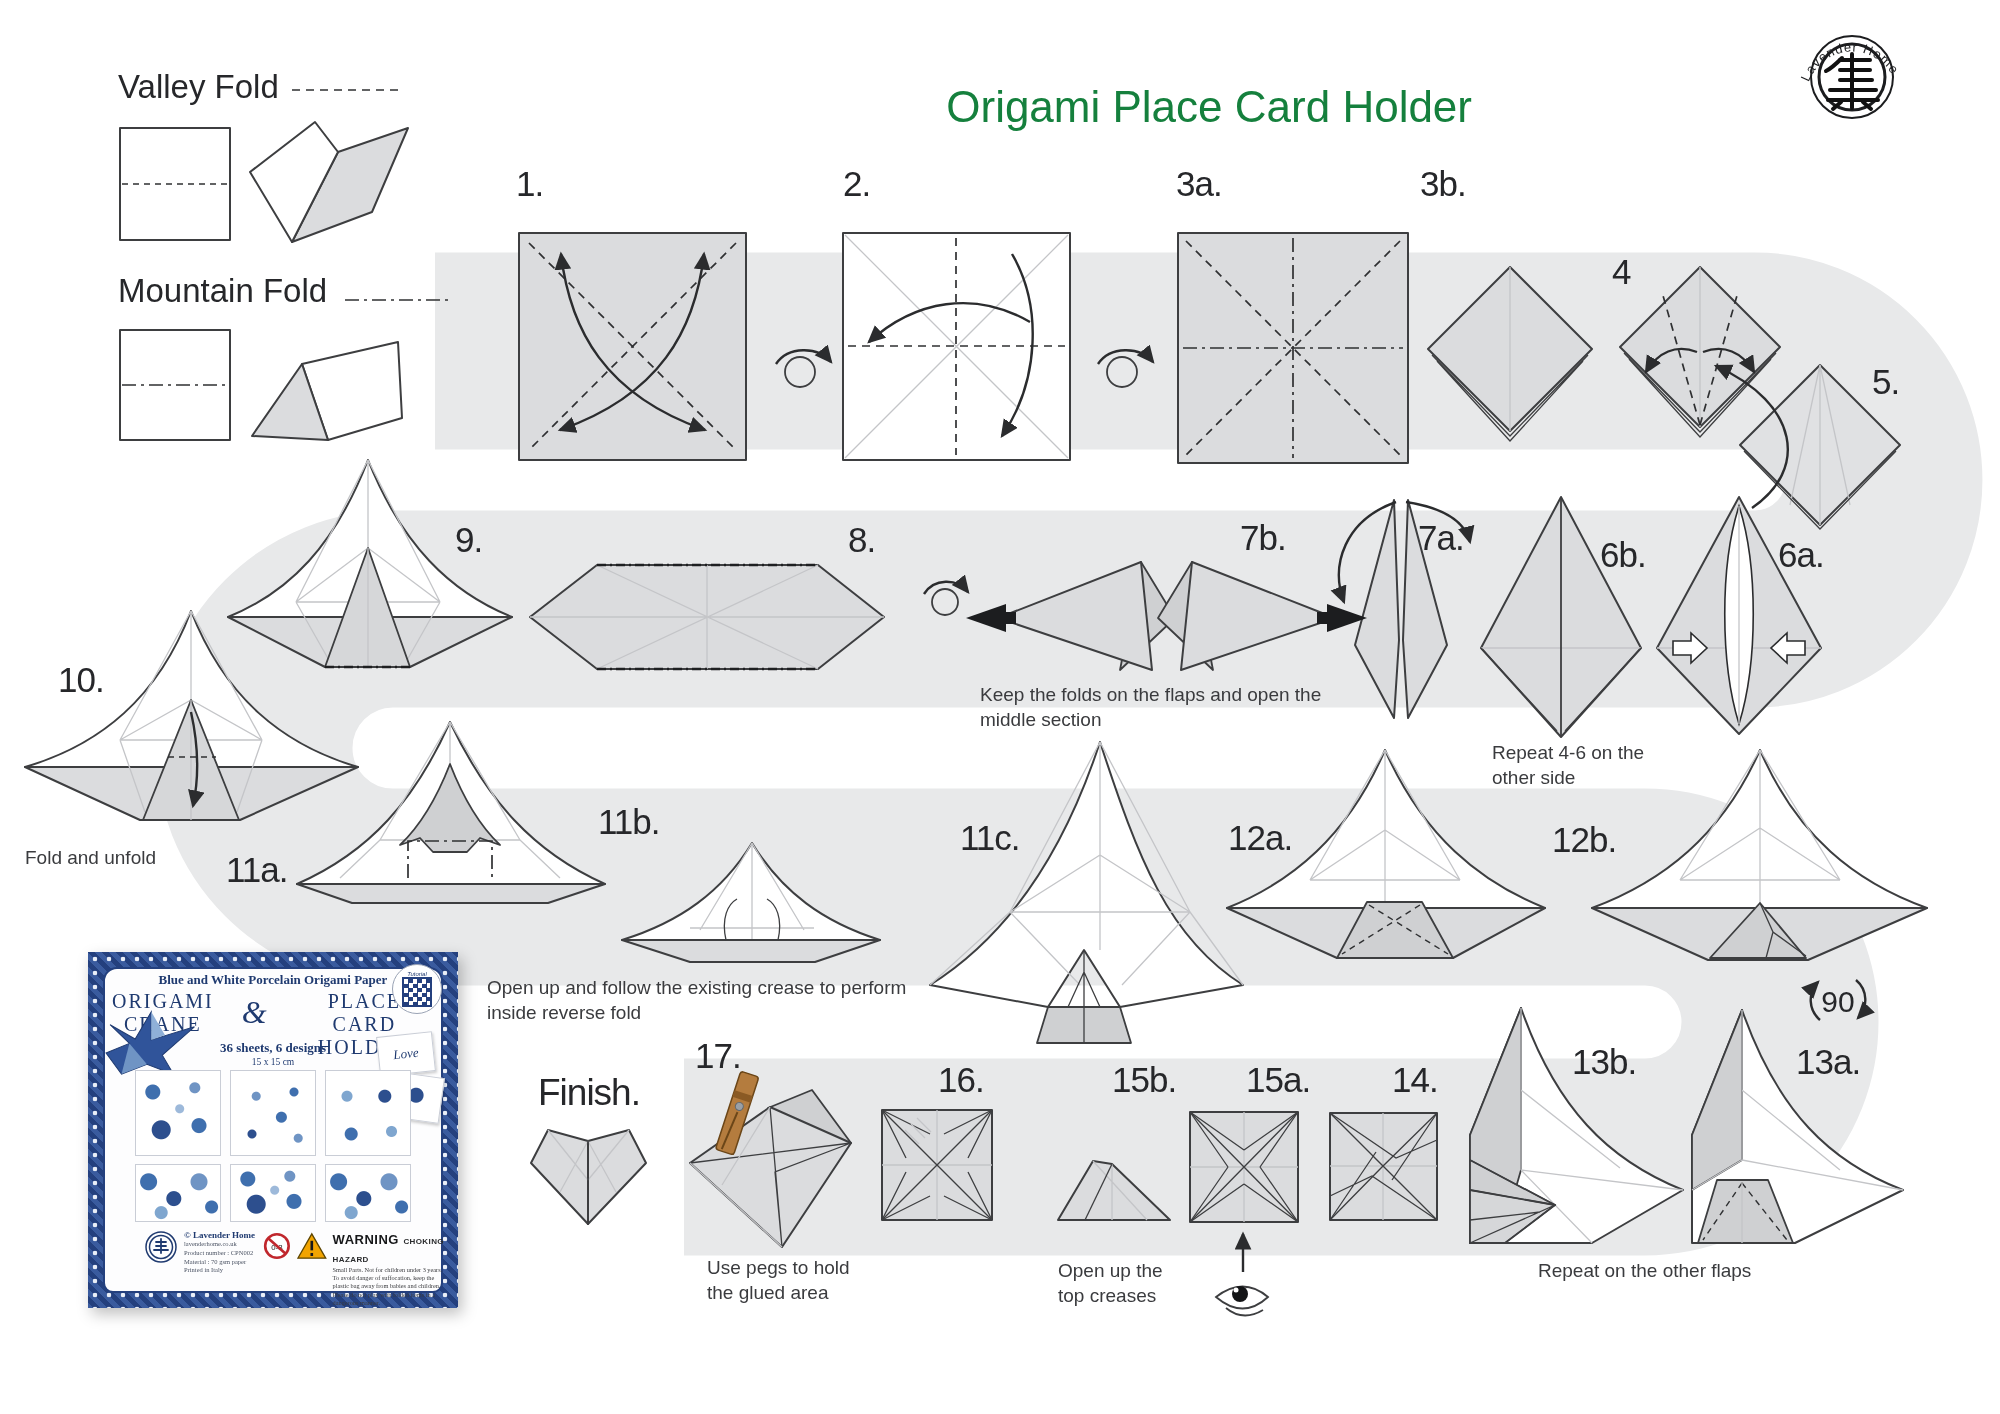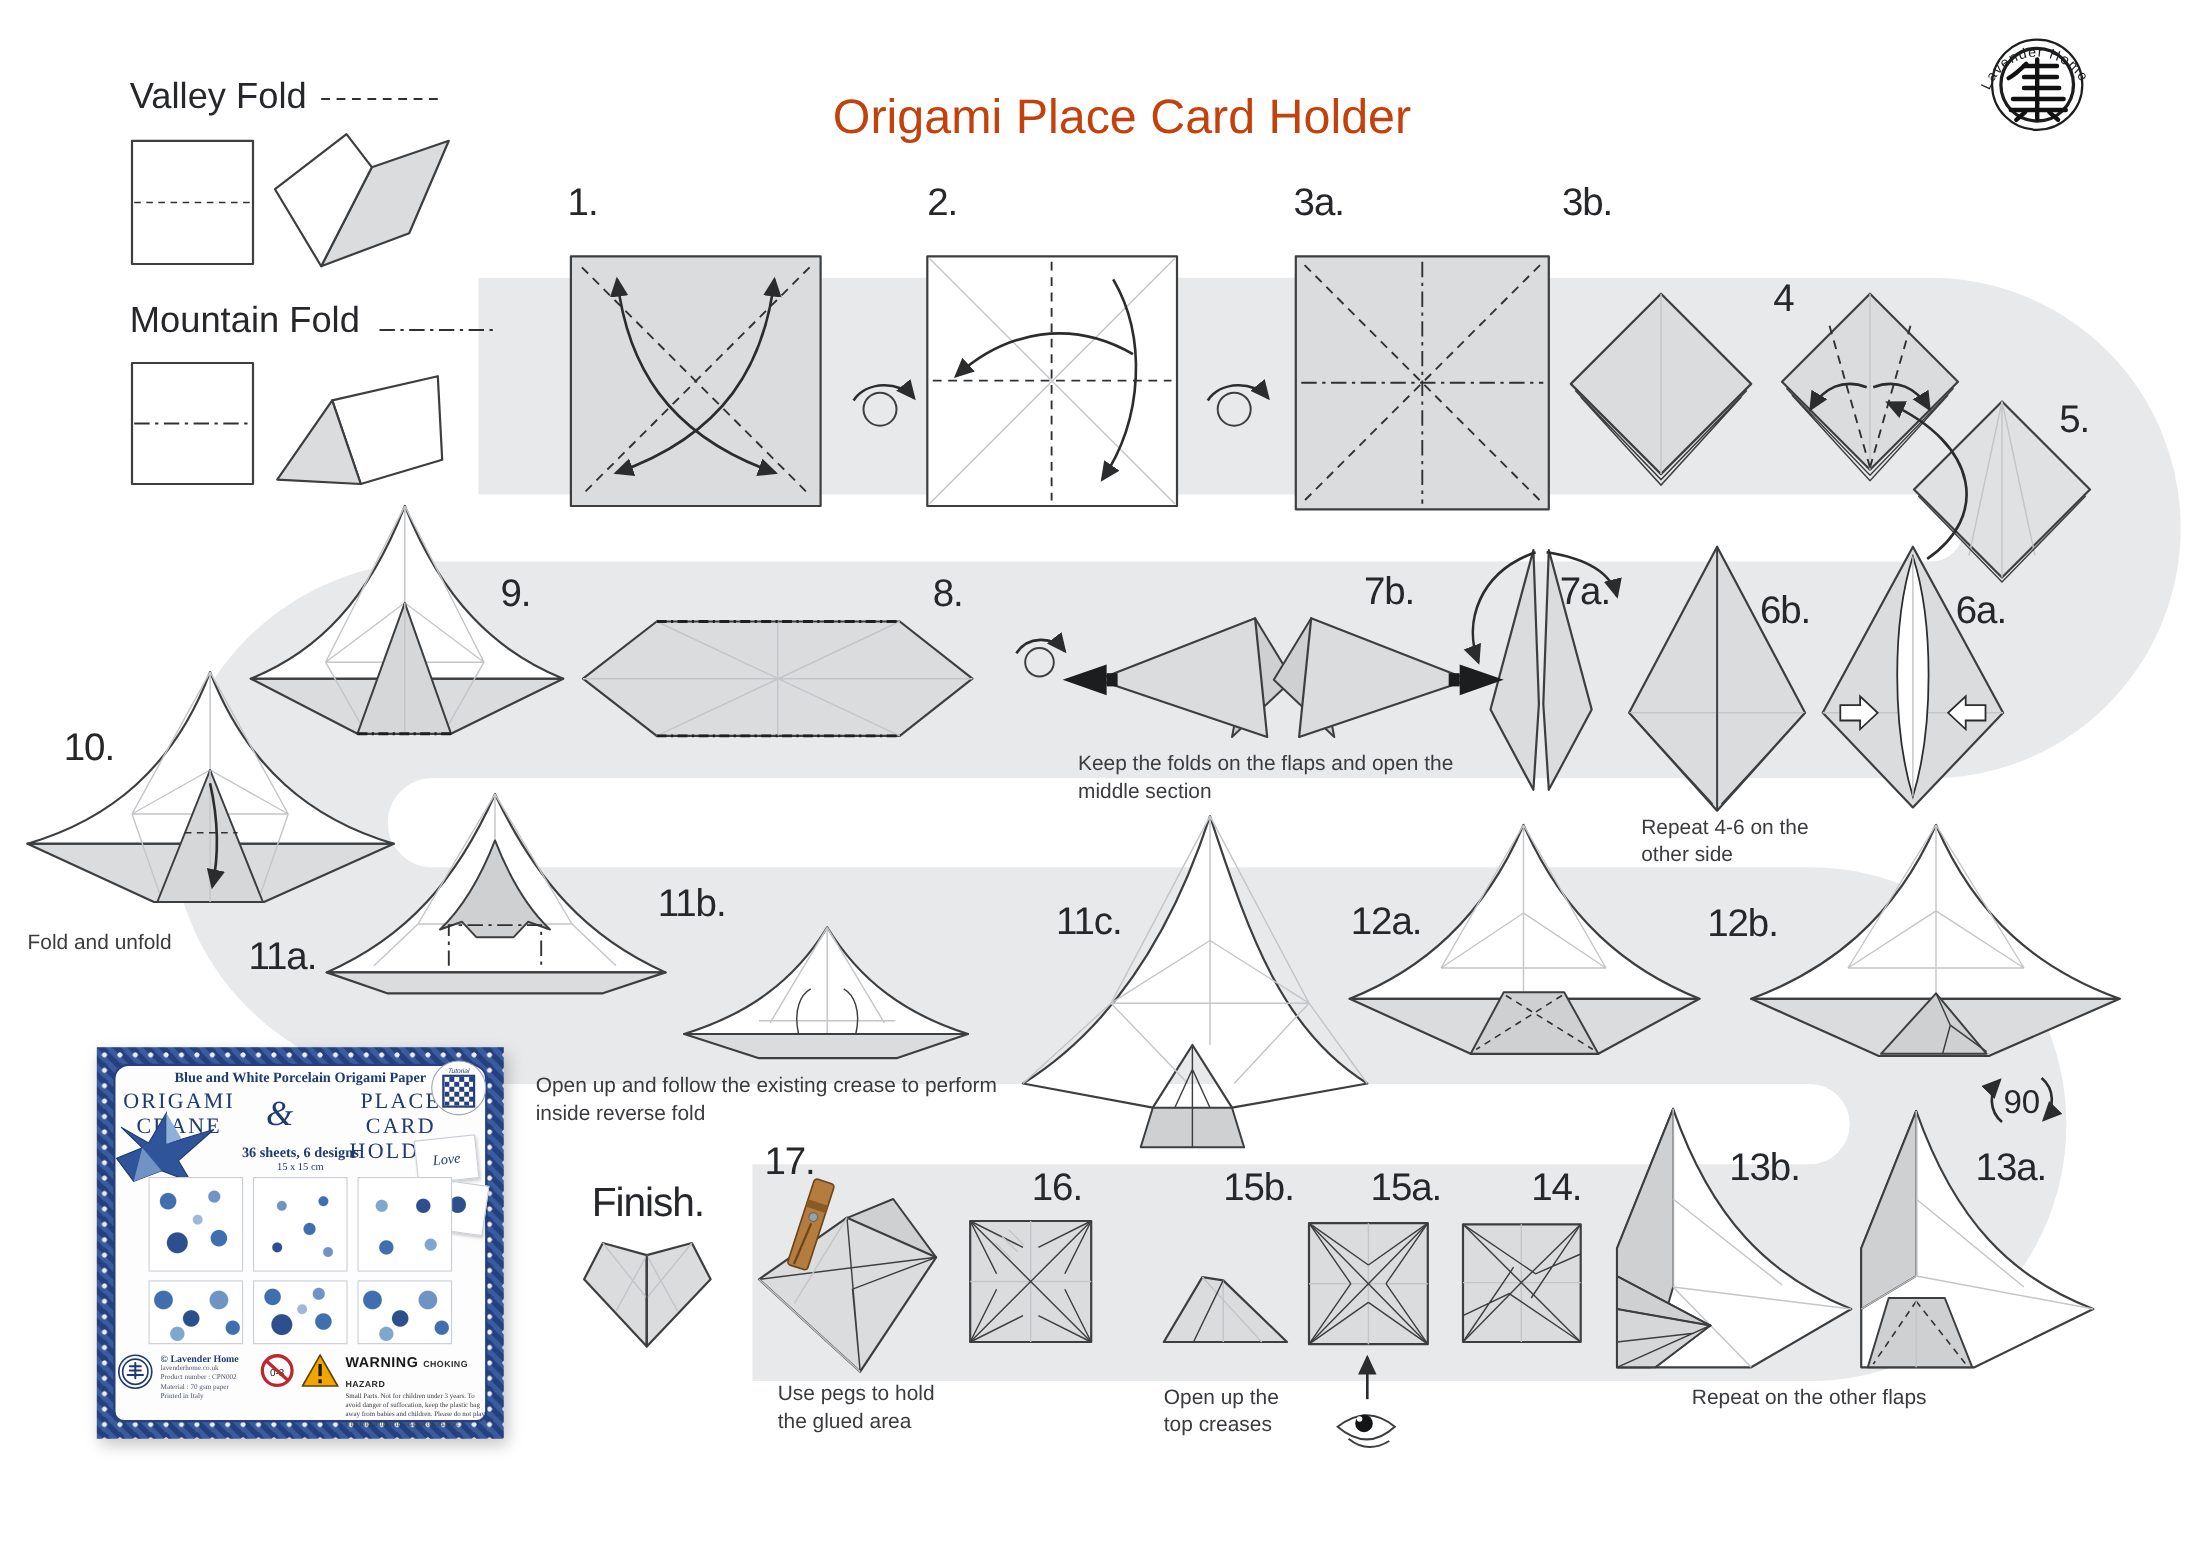--- a/index.html
+++ b/index.html
@@ -19,22 +19,22 @@
   .dash {stroke:#2f3032;stroke-width:1.7;fill:none;stroke-dasharray:8 6;}
   .dashs{stroke:#2f3032;stroke-width:1.4;fill:none;stroke-dasharray:6 5;}
   .dashb{stroke:#1e1f21;stroke-width:2.6;fill:none;stroke-dasharray:9 4 2 4;}
   .dd   {stroke:#2f3032;stroke-width:1.7;fill:none;stroke-dasharray:14 5 3 5;}
   .ar {stroke:#2b2c2e;stroke-width:2.4;fill:none;}
   .arf{fill:#1c1d1f;}
   .wb {fill:#fff;stroke:#2b2c2e;stroke-width:1.6;}
   
   .lbl{position:absolute;font-size:35px;color:#26272a;letter-spacing:-1px;white-space:nowrap;}
   .cap{position:absolute;font-size:19px;line-height:1.32;color:#3a3b3e;}
-  .page-title{position:absolute;left:540px;top:82px;width:960px;text-align:center;
-              font-size:44px;color:#c2410c;letter-spacing:0;}
+  .page-title{position:absolute;left:512px;top:82px;width:960px;text-align:right;
+              font-size:44px;color:#15803d;letter-spacing:0;}
   .legend-t{position:absolute;font-size:33px;color:#26272a;}
   .footer{position:absolute;left:0;top:1368px;width:2000px;text-align:center;
           font-size:23px;color:#56575a;}
   
   .pkg{position:absolute;left:88px;top:952px;width:370px;height:356px;
        background:
          radial-gradient(circle at 7px 7px,#e9eef7 2px,transparent 2.6px),
          linear-gradient(45deg,#24407e 25%,#3a5b9e 25% 50%,#24407e 50% 75%,#3a5b9e 75%);
        background-size:14px 14px;
        box-shadow:4px 6px 14px rgba(0,0,0,.25);}
@@ -82,21 +82,21 @@
   .love-card{position:absolute;right:24px;top:82px;width:54px;height:38px;background:#fff;
        border:1px solid #c9cdd6;transform:rotate(-6deg);display:flex;align-items:center;
        justify-content:center;font-family:"Liberation Serif",serif;font-style:italic;
        font-size:13px;color:#1f3a70;box-shadow:1px 2px 3px rgba(0,0,0,.2);}
   .bird-card{position:absolute;right:16px;top:122px;width:56px;height:44px;background:#fff;
        border:1px solid #c9cdd6;transform:rotate(8deg);box-shadow:1px 2px 3px rgba(0,0,0,.2);
        background-image:radial-gradient(circle at 55% 45%,#2d4f8e 7px,transparent 8px),
        radial-gradient(circle at 30% 60%,#6f94c4 4px,transparent 5px);}
   .crane-wrap{position:absolute;left:12px;top:58px;transform:rotate(-4deg);}
   .info-strip{position:absolute;left:18px;top:278px;right:14px;display:flex;gap:6px;
-       align-items:flex-start;}
+       align-items:flex-start;padding-left:38px;}
   .mini-logo{flex:0 0 34px;}
   .info-col{width:84px;}
   .info-copy{font-size:9px;font-weight:bold;color:#1f3a70;font-family:"Liberation Serif",serif;}
   .info-line{font-size:6.5px;color:#4c5464;line-height:1.35;font-family:"Liberation Serif",serif;}
   .warn-col{width:128px;}
   .warn-head{font-size:13px;font-weight:bold;color:#17181a;letter-spacing:.5px;}
   .warn-sub{font-size:8px;font-weight:bold;color:#2a2b2d;letter-spacing:.4px;}
   .fine{font-size:6.3px;color:#3a3b3e;line-height:1.3;font-family:"Liberation Serif",serif;}
 </style>
 </head>

